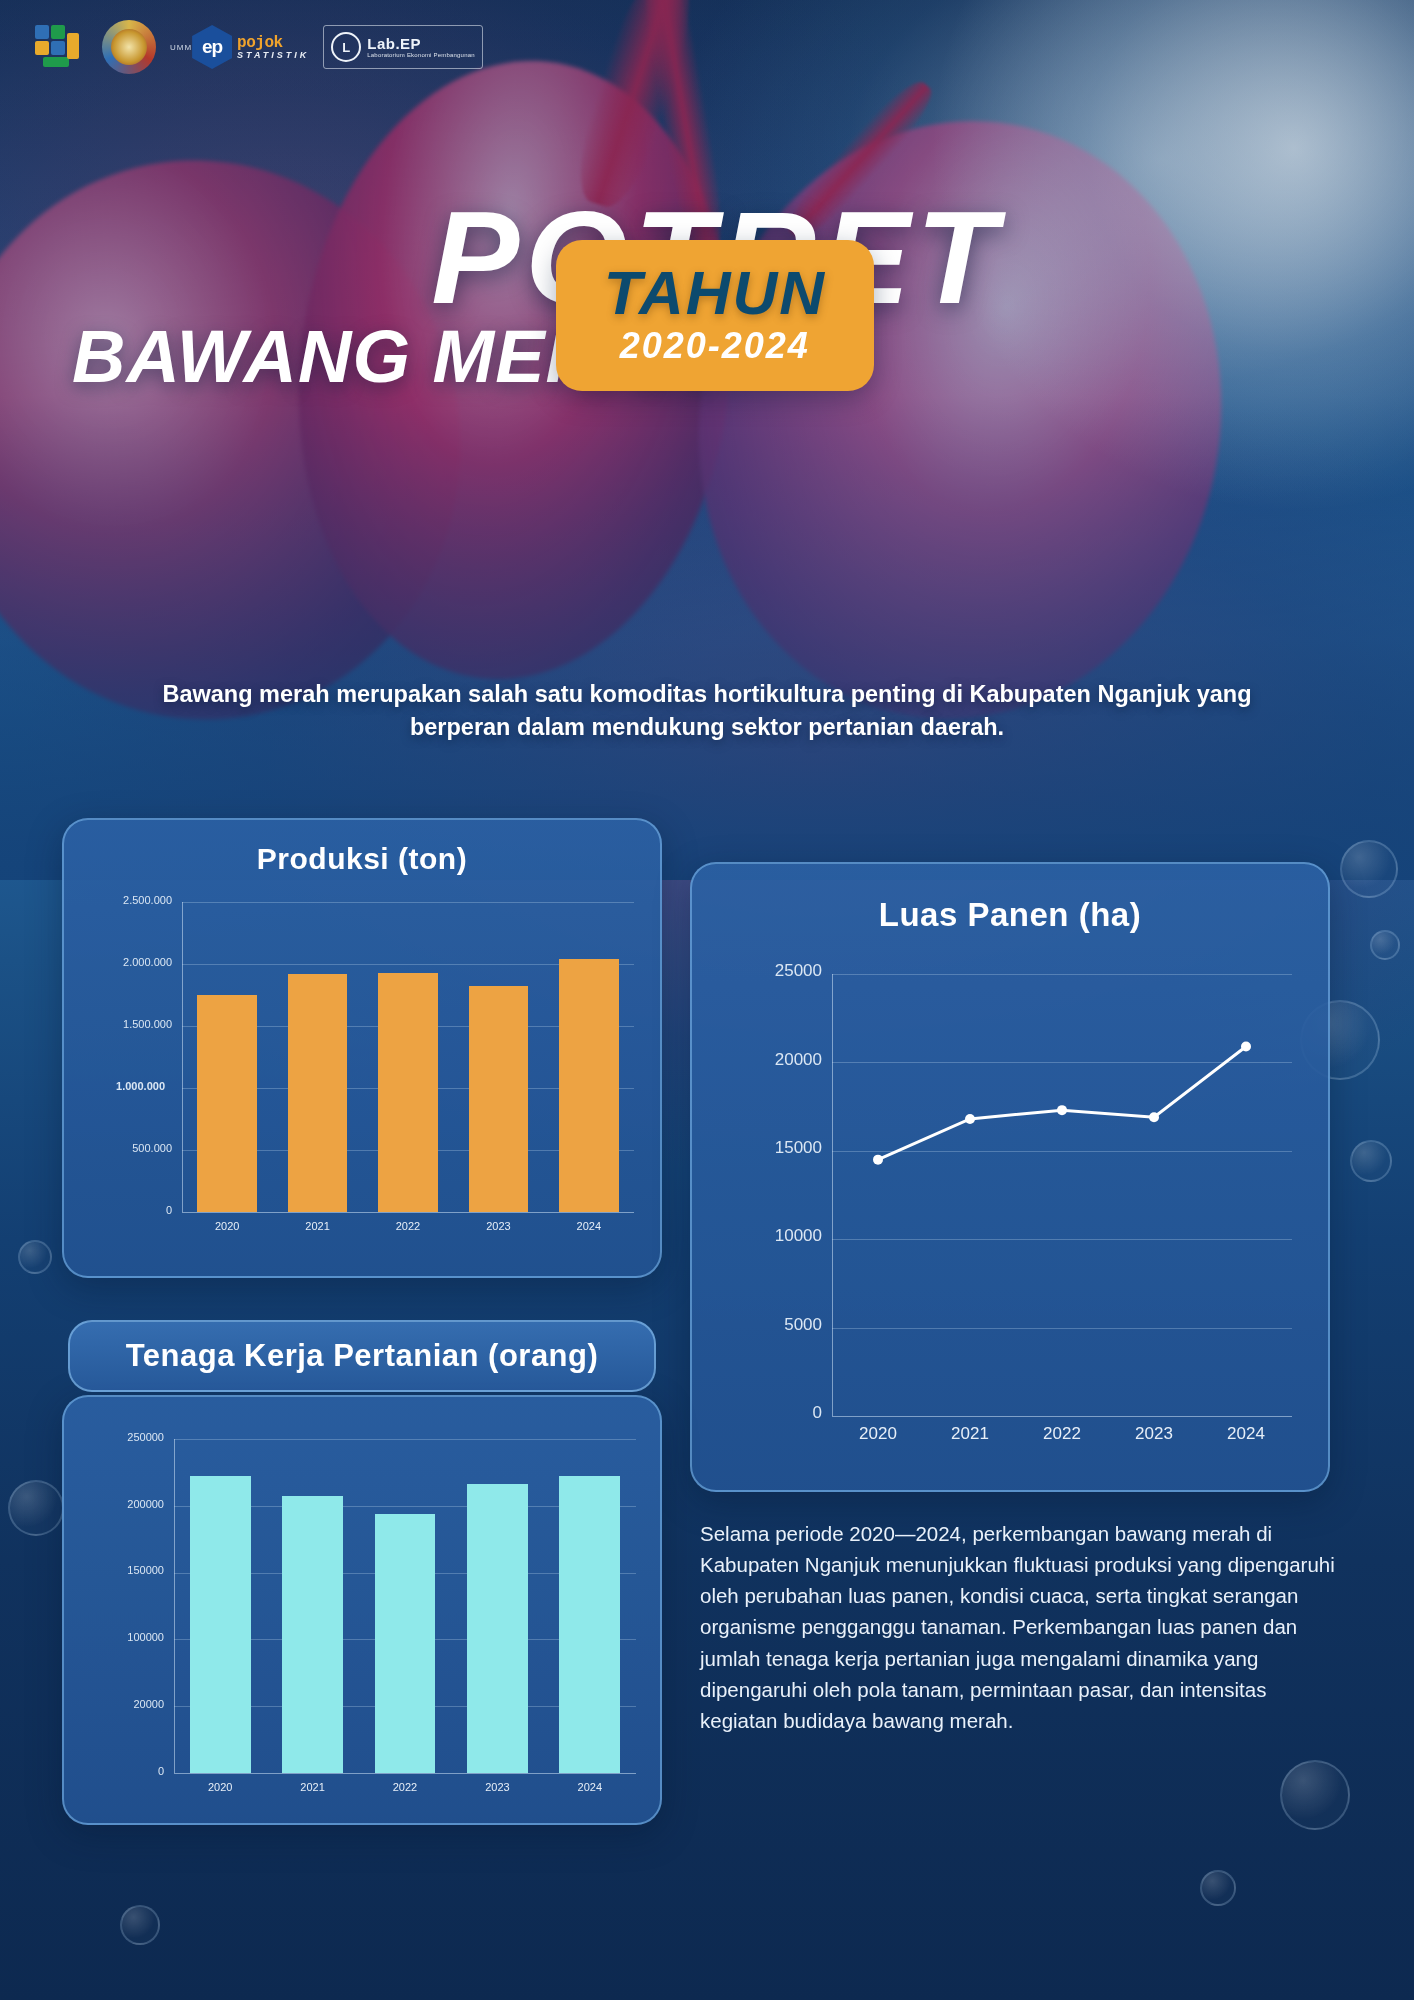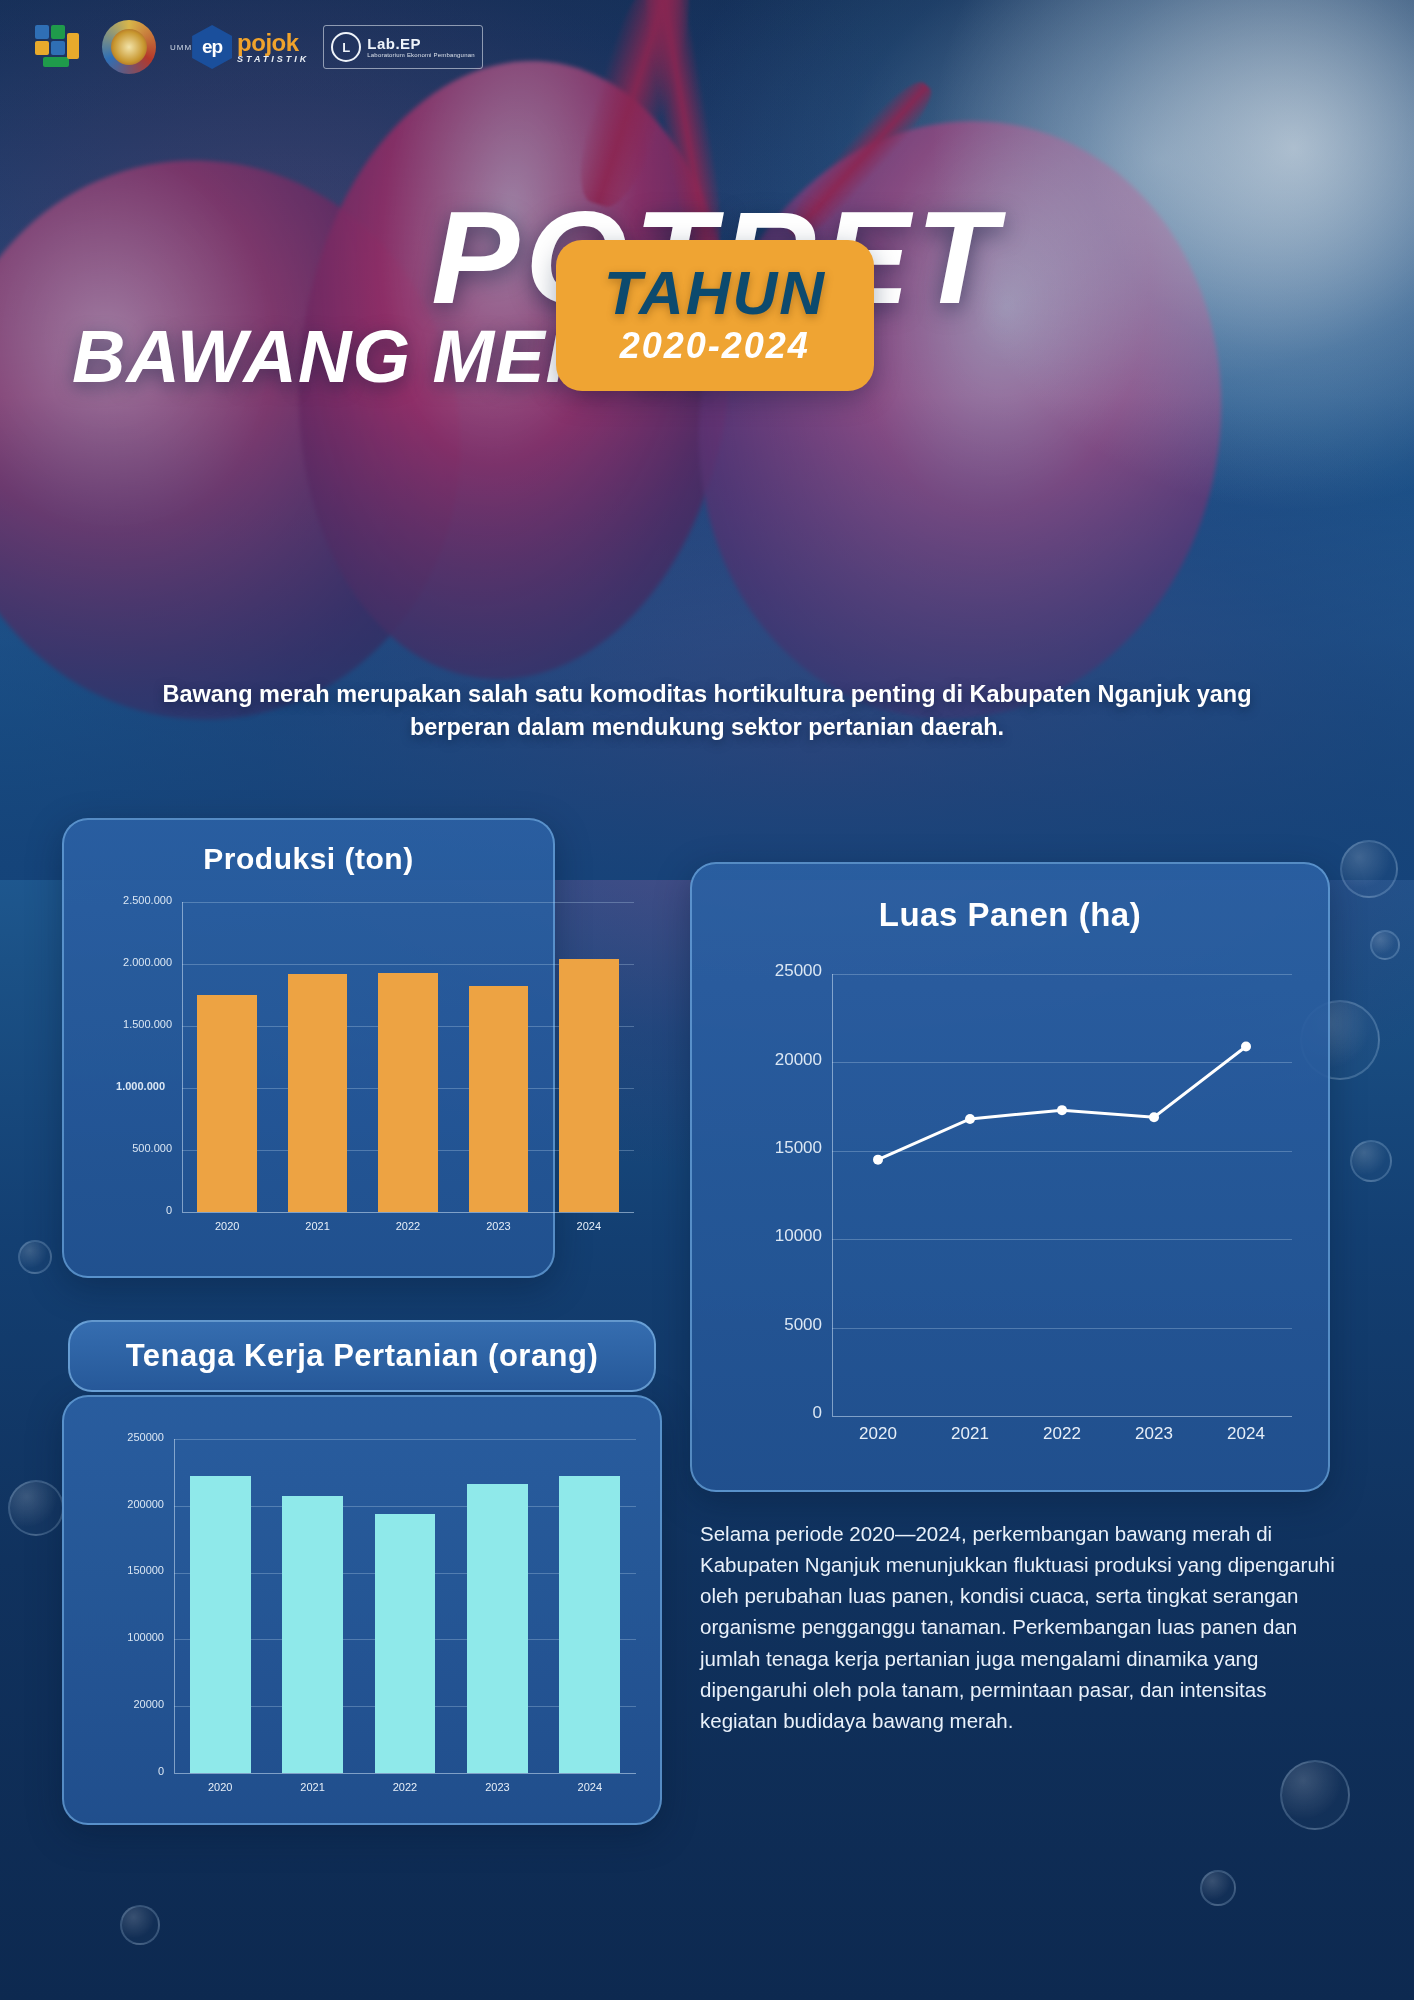--- a/index.html
+++ b/index.html
@@ -64,21 +64,21 @@
 
   
   .logos { position: absolute; left: 30px; top: 18px; display: flex; align-items: center; gap: 14px; z-index: 8; }
   .logo-bps { width: 58px; height: 58px; display:flex; align-items:center; justify-content:center; }
   .logo-ub { width: 54px; height: 54px; border-radius: 50%; background: conic-gradient(#d8b64a, #b4382b, #2f6fb5, #d8b64a); display:flex;align-items:center;justify-content:center; }
   .logo-ub-inner { width: 36px; height: 36px; border-radius: 50%; background: radial-gradient(circle, #f2e3a8 0%, #c7962e 60%, #8d3a24 100%); }
   .logo-ep { height: 46px; display:flex; align-items:center; gap:5px; }
   .ep-mark { width: 40px; height: 44px; background: #1a4f9c; clip-path: polygon(50% 0%, 100% 25%, 100% 75%, 50% 100%, 0% 75%, 0% 25%);
     color: #fff; font-weight: 800; font-size: 19px; display:flex; align-items:center; justify-content:center; letter-spacing:-1px; }
   .ep-text { display:flex; flex-direction:column; line-height: 1; }
-  .ep-text .pojok { color:#f0a32c; font-weight:800; font-size:24px; letter-spacing:-0.5px; }
+  .ep-text .pojok { color:#f0a32c; font-weight:800; font-size:16px; letter-spacing:-0.5px;font-family:Liberation Mono, monospace; }
   .ep-text .stat { color:#e9eef5; font-weight:700; font-size:9px; letter-spacing:3px;font-style:italic; }
   .ep-top { font-size: 8px; color:#cfd9e6; letter-spacing:1px; }
   .logo-lab { height: 44px; border: 1px solid rgba(235,240,248,0.55); border-radius: 3px; display:flex; align-items:center; gap:6px; padding: 3px 7px; }
   .lab-badge { width: 30px; height: 30px; border-radius: 50%; border: 2px solid #eef3f9; display:flex;align-items:center;justify-content:center; color:#eef3f9; font-size: 13px; font-weight:700; }
   .lab-txt { display:flex; flex-direction:column; line-height:1.05; color:#eef3f9; }
   .lab-txt .big { font-size: 15px; font-weight: 800; letter-spacing:0.5px; }
   .lab-txt .small { font-size: 6px; letter-spacing:0.2px; opacity:0.9; }
 
   
   .title-wrap { position: absolute; left: 0; top: 195px; width: 1414px; z-index: 7; }
@@ -119,21 +119,21 @@
     border: 2px solid rgba(130,190,240,0.55);
     border-radius: 26px;
     box-shadow: 0 10px 34px rgba(5,22,48,0.35);
     z-index: 6;
   }
   .card-title {
     text-align: center; color: #ffffff; font-weight: 800;
     letter-spacing: 0.5px;
   }
 
-  #card-produksi { left: 62px; top: 818px; width: 493px; height: 460px; }
+  #card-produksi { left: 62px; top: 818px; width: 600px; height: 460px; }
   #card-luas { left: 690px; top: 862px; width: 640px; height: 630px; }
   #card-tenaga { left: 62px; top: 1395px; width: 600px; height: 430px; }
 
   .tenaga-title-pill {
     position: absolute; left: 68px; top: 1320px; width: 588px; height: 72px;
     background: linear-gradient(180deg, rgba(56,112,180,0.95), rgba(40,90,156,0.95));
     border: 2px solid rgba(140,195,240,0.6);
     border-radius: 24px; z-index: 7;
     display: flex; align-items: center; justify-content: center;
   }

